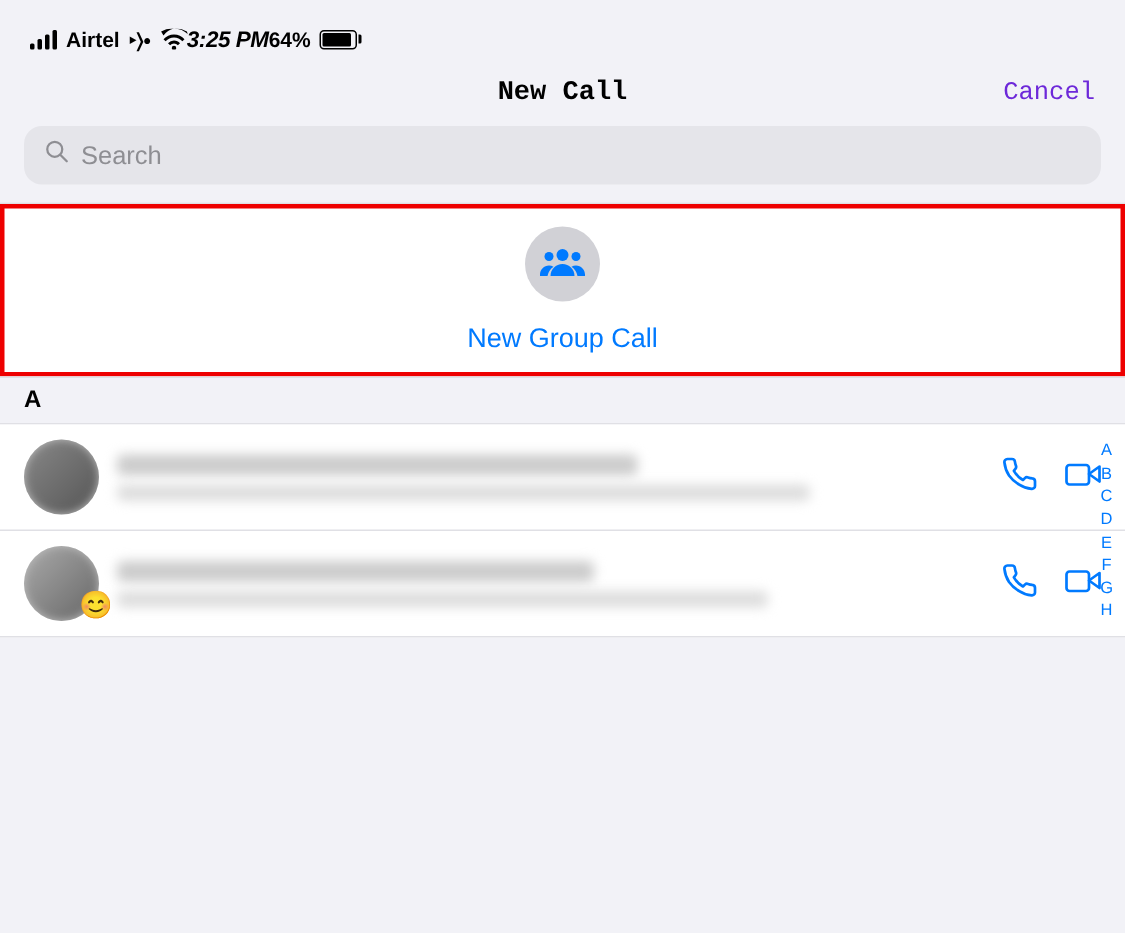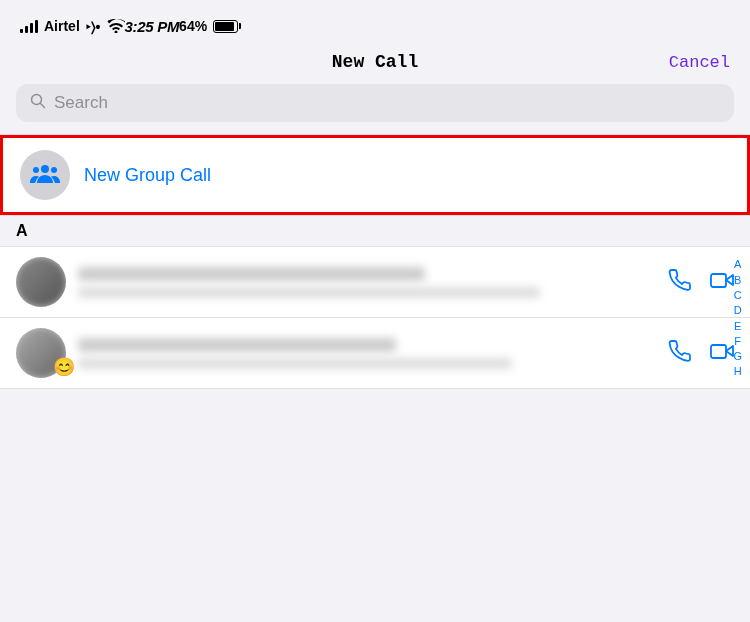--- a/index.html
+++ b/index.html
@@ -139,25 +139,26 @@
     
     .content {
       background: #fff;
       border-top: 1px solid #e0e0e5;
     }
 
     
     .new-group-call-row {
       display: flex;
       align-items: center;
-      padding: 12px 17px;
+      padding: 12px 2px;
       background: #fff;
       border: 3px solid #e00;
       gap: 14px;
       cursor: pointer;
+      flex-direction: column;
     }
     .group-icon-circle {
       width: 50px;
       height: 50px;
       border-radius: 50%;
       background: #d1d1d6;
       display: flex;
       align-items: center;
       justify-content: center;
       flex-shrink: 0;

